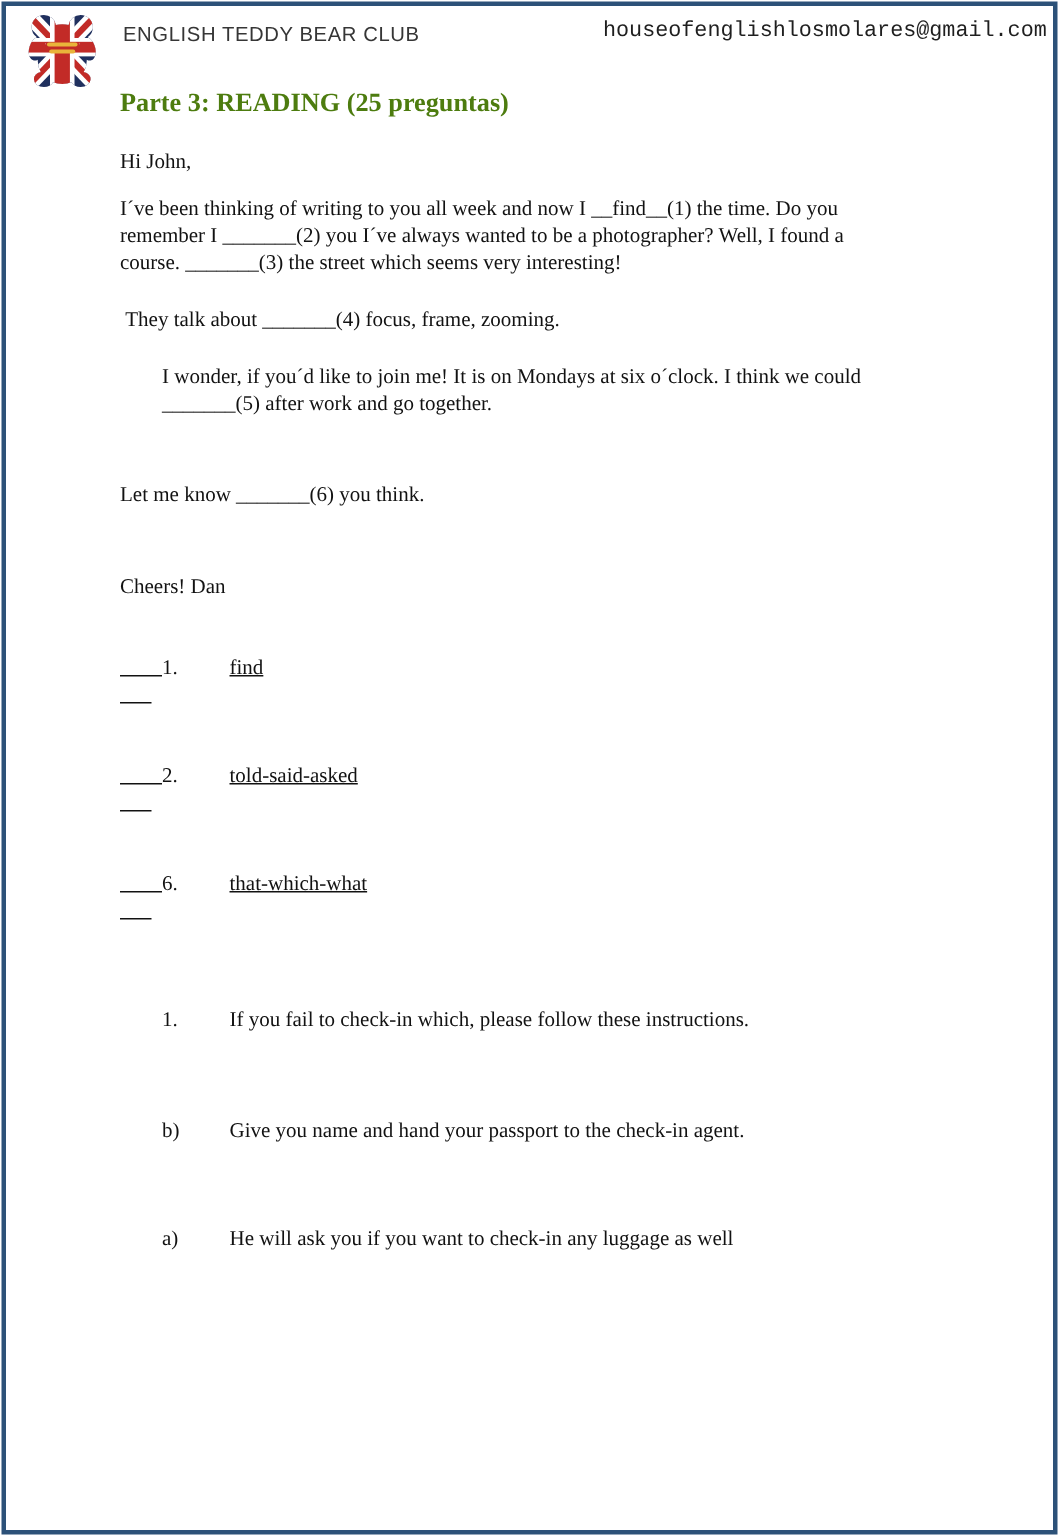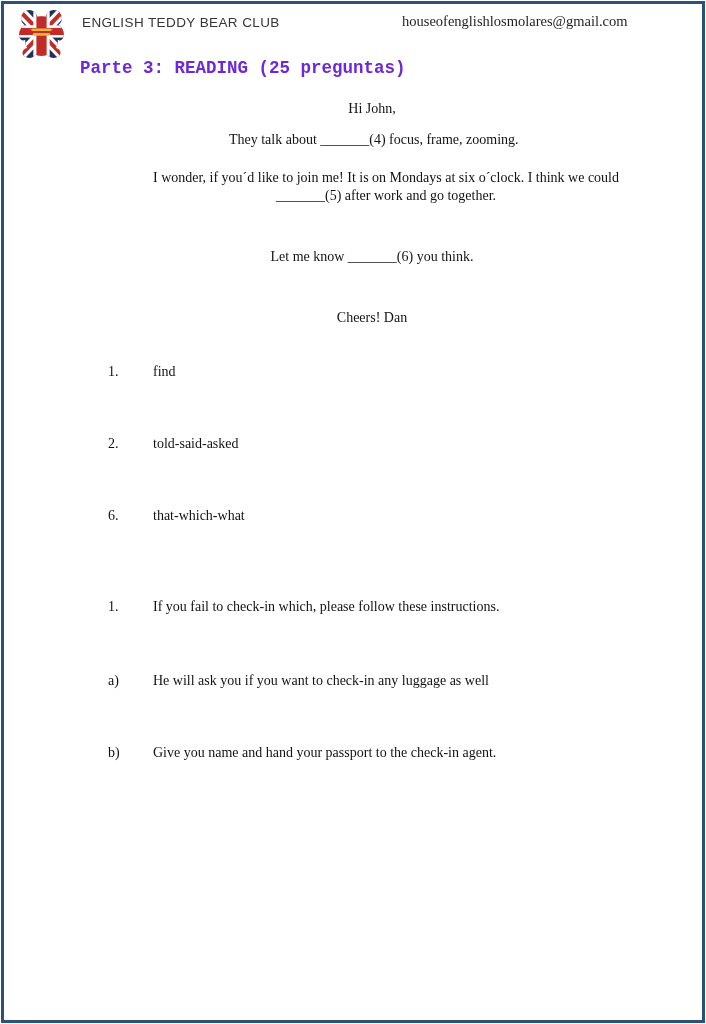--- a/index.html
+++ b/index.html
@@ -18,40 +18,40 @@
   }
   
   .logo{position:absolute;left:18px;top:9px;width:47px;height:49px;}
   .club-name{
     position:absolute;left:82px;top:15px;
     font-family:"Liberation Sans",sans-serif;
     font-size:13.5px;color:#363636;letter-spacing:.4px;
   }
   .email{
     position:absolute;left:402px;top:13px;
-    font-family:Liberation Serif, serif;
+    font-family:Liberation Mono, monospace;
     font-size:14.5px;color:#1f1f1f;
   }
   .heading{
     position:absolute;left:80px;top:58px;
-    font-size:17.5px;font-weight:bold;color:#6d28d9;
-    font-family:Liberation Mono, monospace;
+    font-size:17.5px;font-weight:bold;color:#4d7c0f;
+    font-family:Liberation Serif, serif;
   }
   
   .content{
     position:absolute;left:80px;top:100px;width:584px;
     font-size:14px;line-height:18px;color:#121212;
   }
-  .para{margin:0 0 20px;white-space:pre-wrap;text-align:center;}
+  .para{margin:0 0 20px;white-space:pre-wrap;}
   .mb13{margin-bottom:13px;}
   .mb18{margin-bottom:18px;margin-top:43px;}
   .mb21{margin-bottom:21px;margin-left:28px;}
   .li{margin:0 0 18px;white-space:pre-wrap;}
   .li .num{display:inline-block;width:45px;white-space:pre;}
-  .options{margin-bottom:37px;}
+  .options{margin-bottom:37px;text-decoration:underline;}
 </style>
 </head>
 <body>
 
 <div class="page">
   <div class="frame"></div>
 
   <svg class="logo" viewBox="0 0 46 48" xmlns="http://www.w3.org/2000/svg" aria-hidden="true">
     <defs>
       <clipPath id="bear">
@@ -81,20 +81,23 @@
   </svg>
 
   <div class="club-name">ENGLISH TEDDY BEAR CLUB</div>
   <div class="email">houseofenglishlosmolares@gmail.com</div>
 
   <div class="heading">Parte 3: READING (25 preguntas)</div>
 
   <div class="content">
 
     <p class="para mb13">Hi John,</p>
+    <p class="para">I´ve been thinking of writing to you all week and now I __find__(1) the time. Do you
+remember I _______(2) you I´ve always wanted to be a photographer? Well, I found a
+course. _______(3) the street which seems very interesting!</p>
     <p class="para"> They talk about _______(4) focus, frame, zooming.</p>
     <p class="para mb21">I wonder, if you´d like to join me! It is on Mondays at six o´clock. I think we could
 _______(5) after work and go together.</p>
     <p class="para mb18">Let me know _______(6) you think.</p>
     <p class="para mb18">Cheers! Dan</p>
 
     <div class="options">
       <div class="li">
         <span class="num">1.</span><span>find</span>
       </div>
@@ -104,22 +107,22 @@
       <div class="li">
         <span class="num">6.</span><span>that-which-what</span>
       </div>
     </div>
 
     <div>
       <div class="li" style="margin-bottom:20px">
         <span class="num">1.</span><span>If you fail to check-in which, please follow these instructions.</span>
       </div>
       <div class="li">
-        <span class="num">a)</span><span>He will ask you if you want to check-in any luggage as well</span>
+        <span class="num">b)</span><span>Give you name and hand your passport to the check-in agent.</span>
       </div>
       <div class="li">
-        <span class="num">b)</span><span>Give you name and hand your passport to the check-in agent.</span>
+        <span class="num">a)</span><span>He will ask you if you want to check-in any luggage as well</span>
       </div>
 
     </div>
 
   </div>
 </div>
 
 </body></html>

